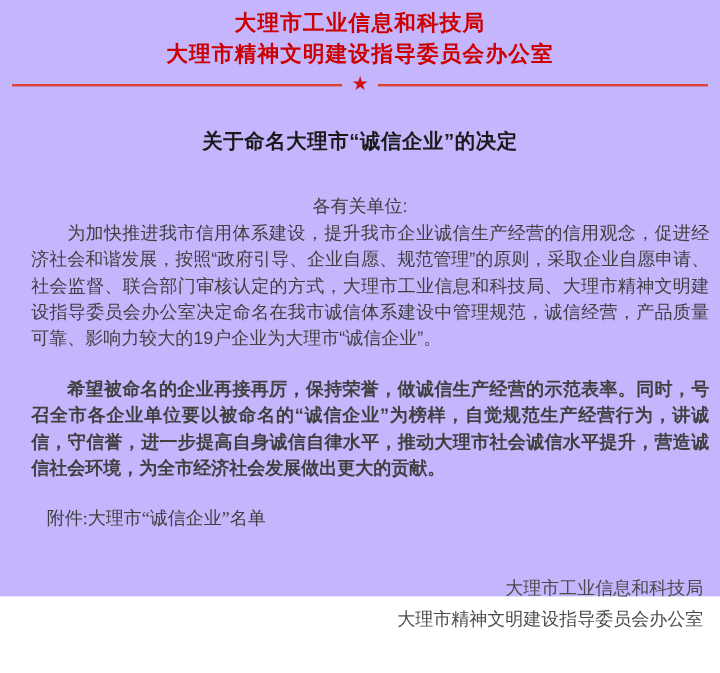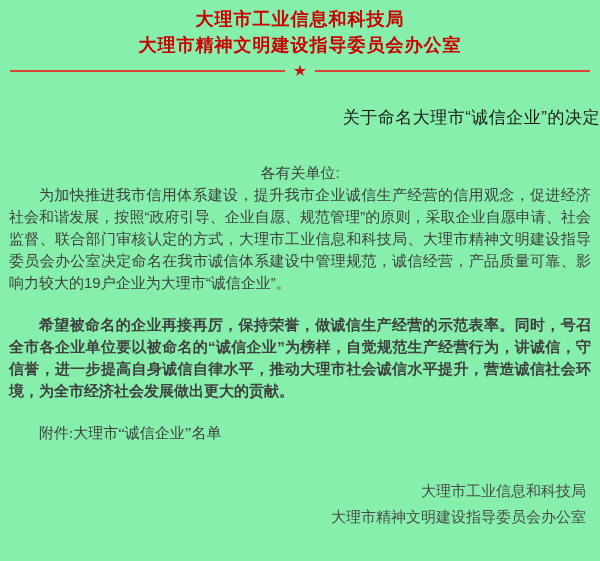--- a/index.html
+++ b/index.html
@@ -1,21 +1,21 @@
 <!DOCTYPE html>
 <html><head>
 <meta charset="utf-8">
 <style>
   * { margin: 0; padding: 0; box-sizing: border-box; }
   html, body { width: 600px; height: 561px; background: #ffffff; }
   body {
     font-family: "Liberation Sans", "DejaVu Sans", sans-serif;
     overflow: hidden;
   }
-  .page { width: 600px; height: 561px; background: #86efac; }
+  .page { width: 600px; height: 497px; background: #c4b5fd; }
 
   .header { padding-top: 6px; text-align: center; }
   .header .org-line {
     color: #cc0000;
     font-weight: bold;
     font-size: 18px;
     line-height: 26px;
     letter-spacing: 1px;
   }
 
@@ -32,39 +32,40 @@
   }
   .divider .star {
     color: #cc1111;
     font-size: 16px;
     line-height: 16px;
     padding: 0 8px;
   }
 
   .doc-title {
     margin-top: 22px;
-    text-align: right;
+    text-align: center;
     color: #1a1a1a;
-    font-weight: normal;
+    font-weight: bold;
     font-size: 17px;
     line-height: 24px;
     letter-spacing: 0.5px;
   }
 
   .content {
     margin-top: 32px;
     padding: 0 9px;
     color: #404040;
     font-size: 15px;
     line-height: 22px;
   }
   .salutation { text-align: center; }
   .para {
     text-indent: 2em;
     text-align: justify;
+    margin-left: 17px;
   }
   .para + .para { margin-top: 20px; font-weight: bold; }
   .attachment {
     margin-top: 20px;
     text-indent: 2em;
     font-family: Liberation Serif, serif;
   }
 
   .signature {
     margin-top: 34px;

